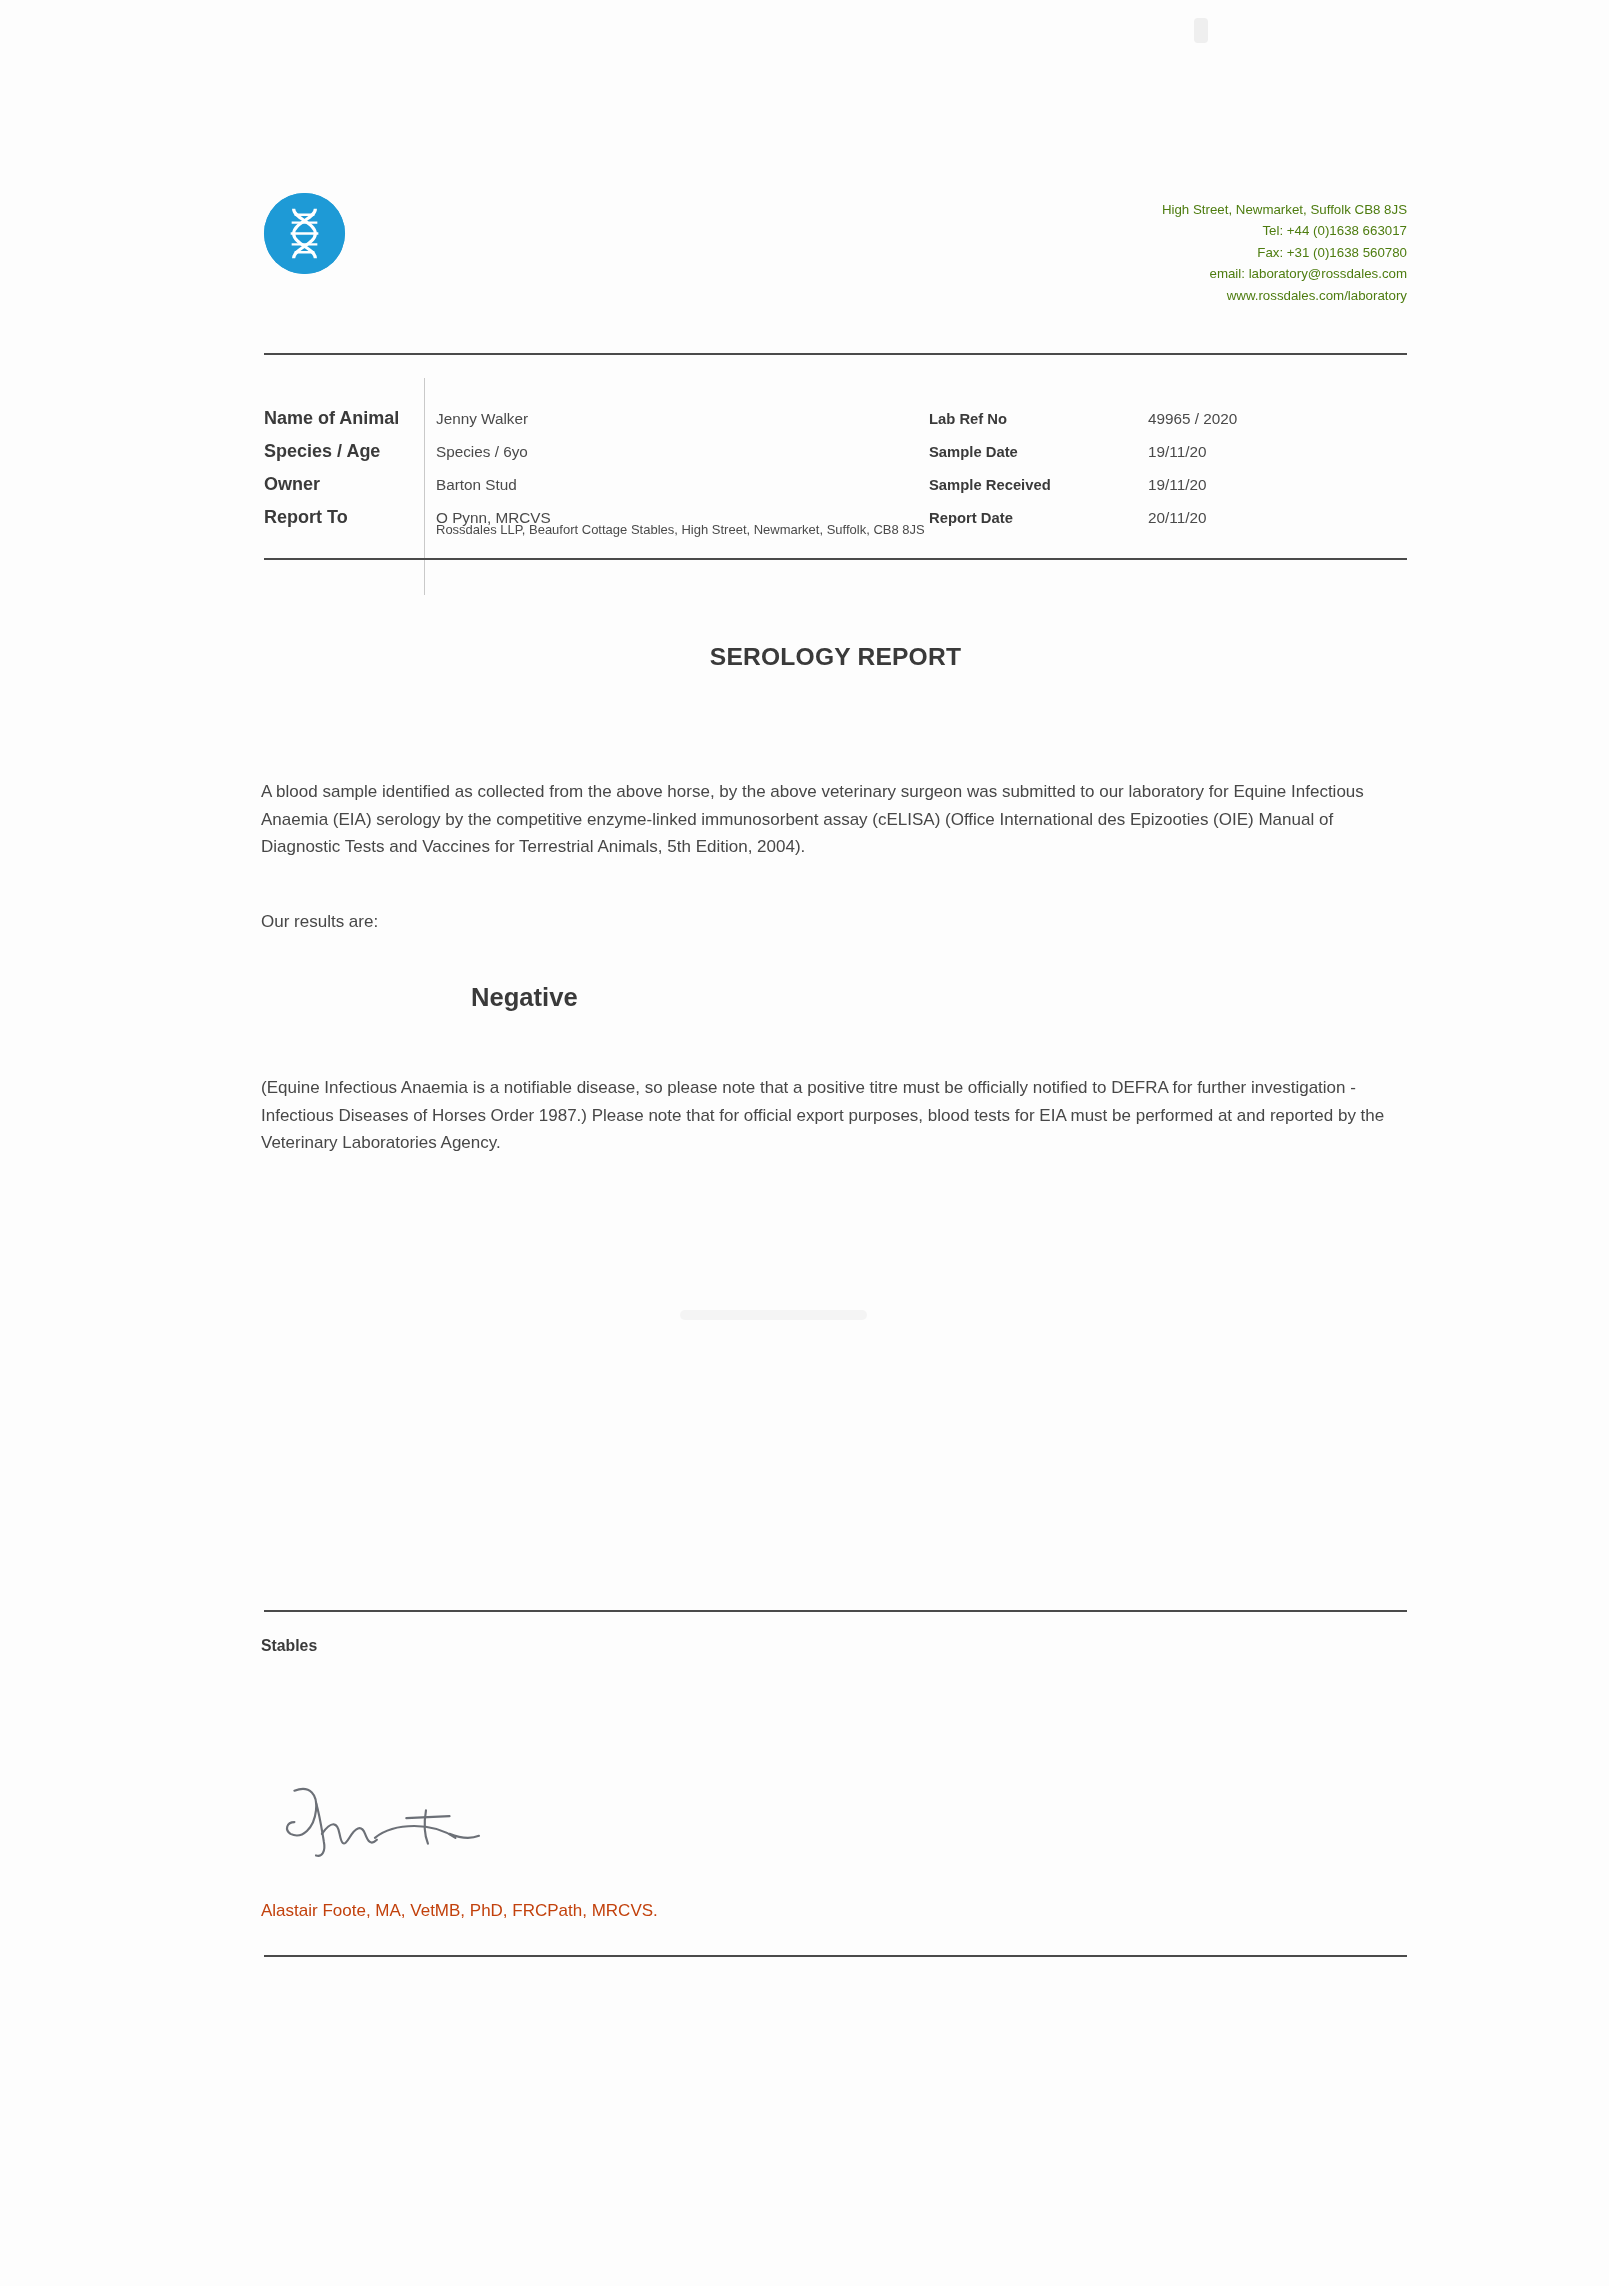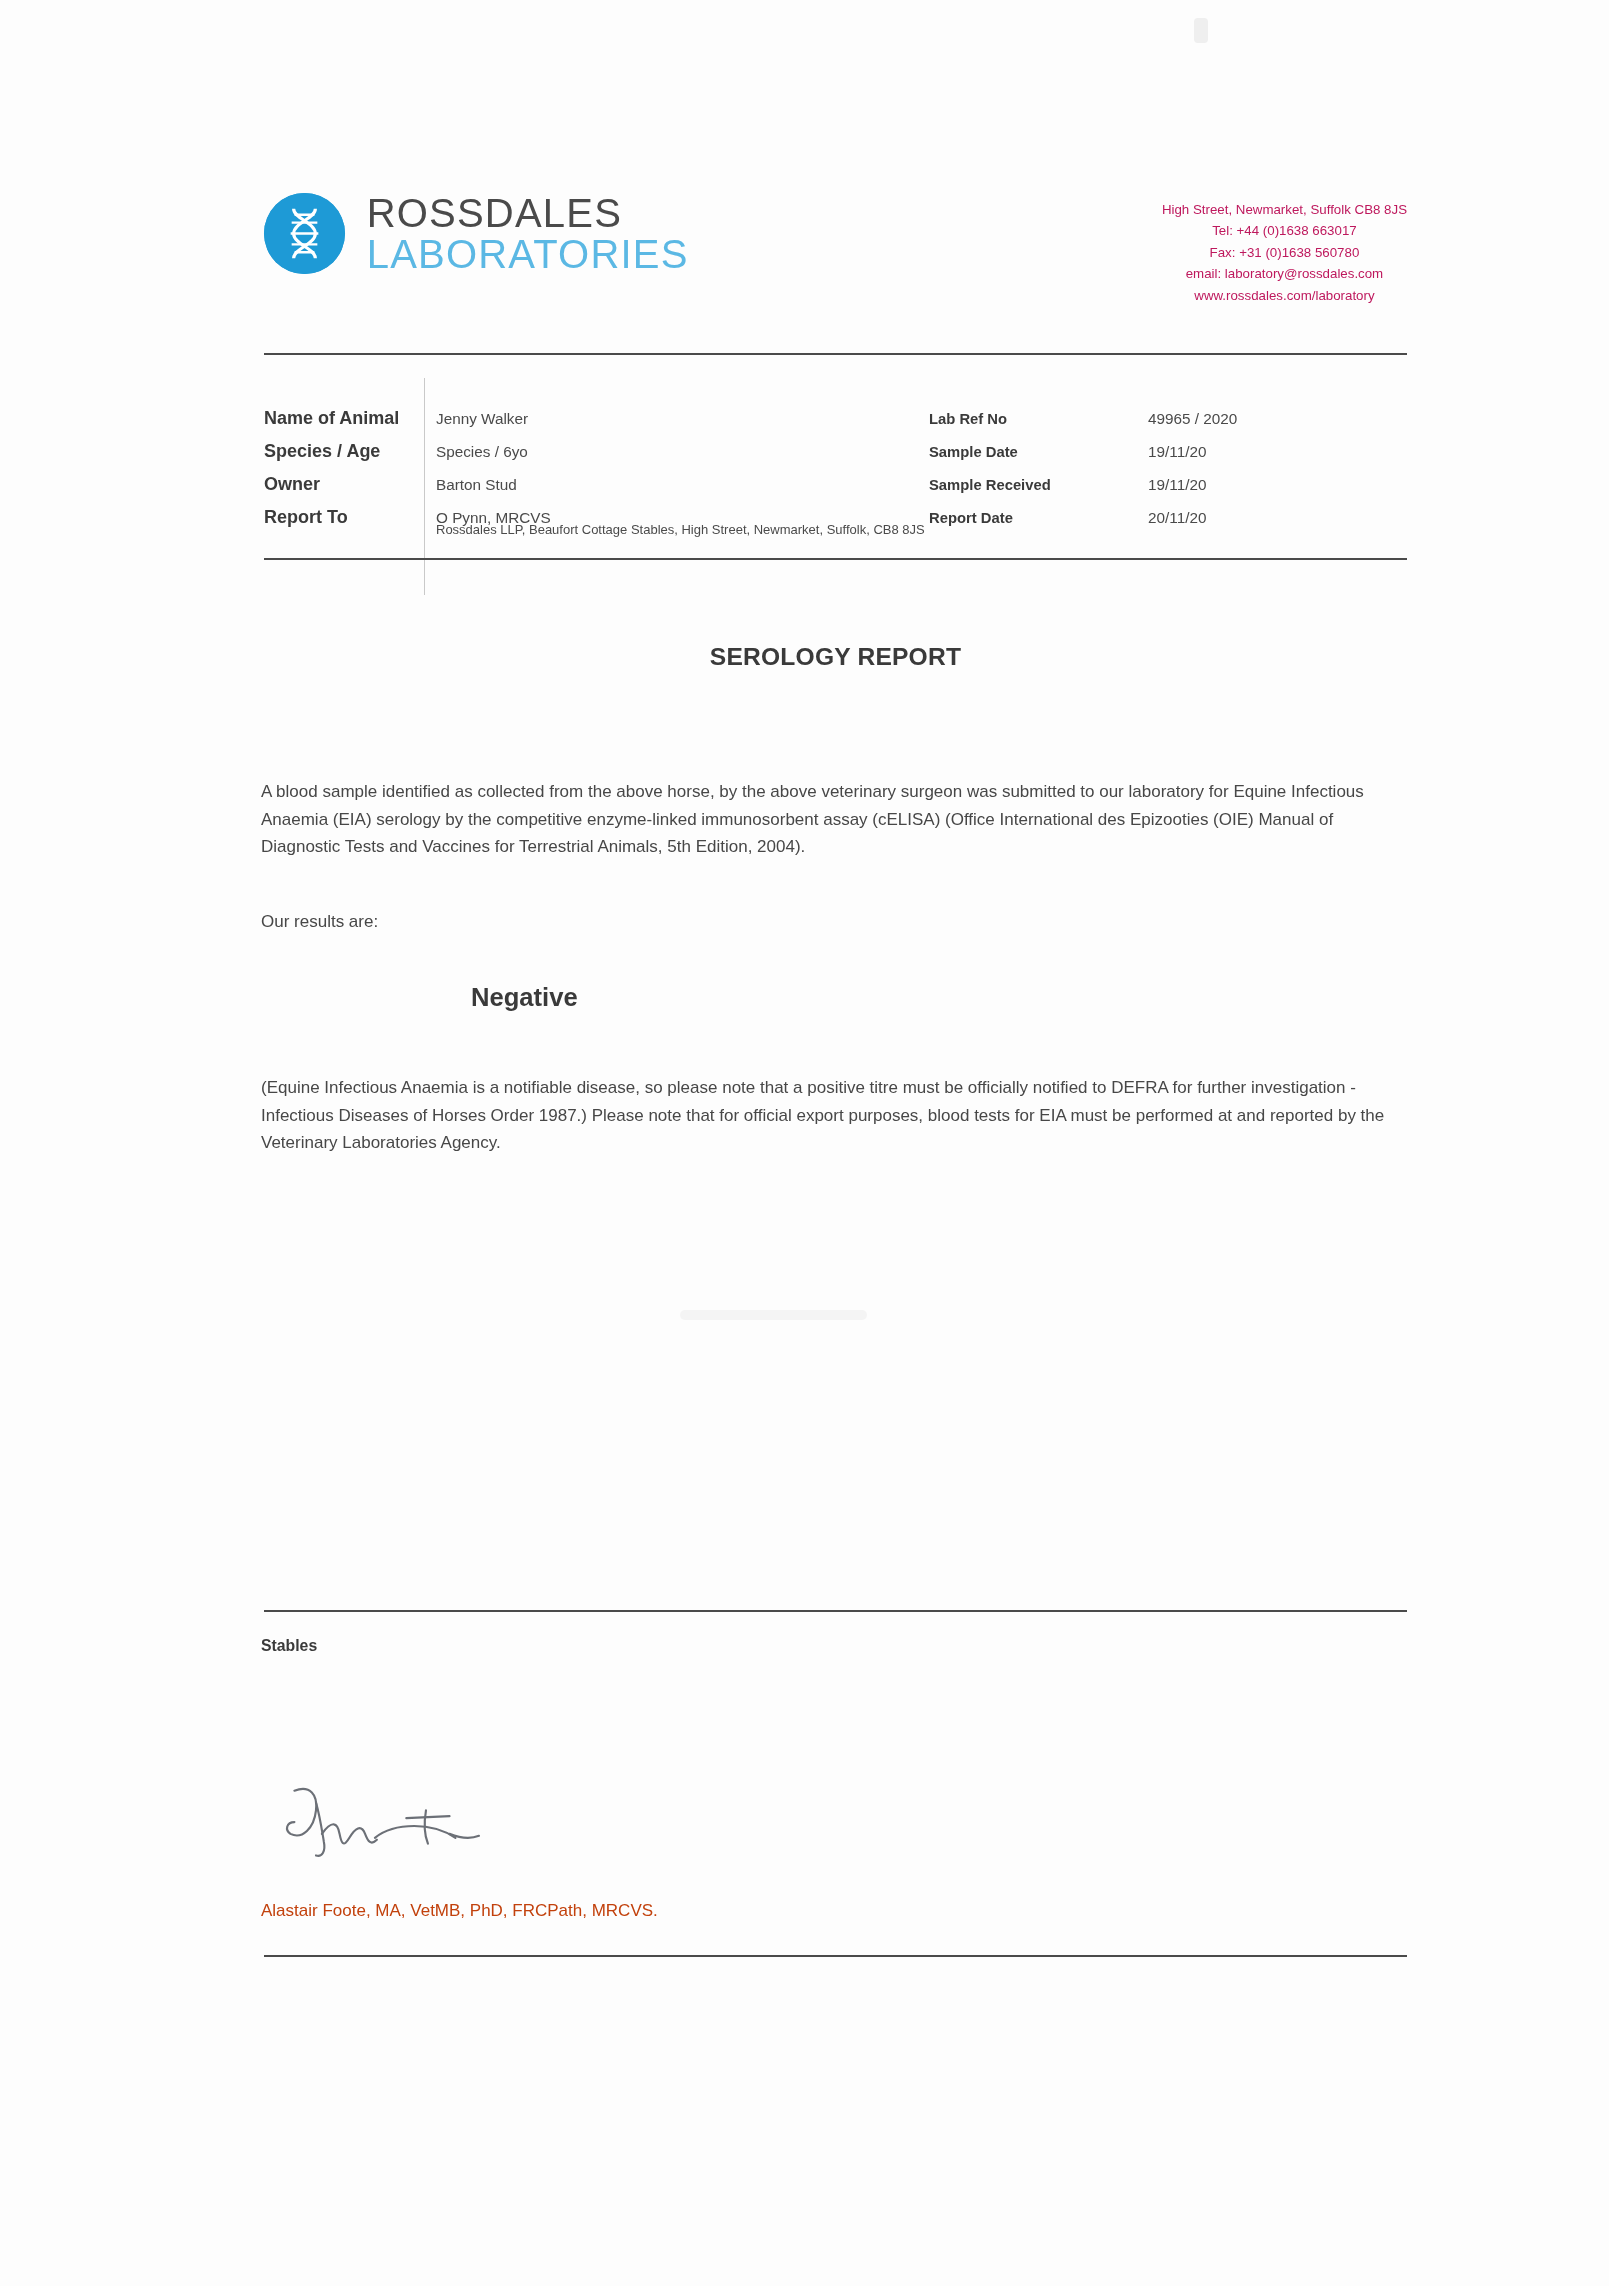--- a/index.html
+++ b/index.html
@@ -62,24 +62,24 @@
   .logo-text .l2 {
     font-size: 40px;
     letter-spacing: 1.2px;
     color: #5bb8e4;
     font-weight: 400;
   }
   .contact {
     position: absolute;
     right: 0;
     top: 5.9px;
-    text-align: center;
+    text-align: right;
     font-size: 13.3px;
     line-height: 1.62;
-    color: #be185d;
+    color: #4d7c0f;
   }
 
   
   .rule {
     position: absolute;
     background: #4a4a4a;
   }
   .rule-top   { left: 264px; top: 353px;  width: 1143px; height: 2px; }
   .rule-mid   { left: 264px; top: 558px;  width: 1143px; height: 2px; }
   .rule-comm  { left: 264px; top: 1610px; width: 1143px; height: 2px; }
@@ -212,24 +212,20 @@
 
   <div class="header">
     <div class="logo-wrap">
       <div class="logo-mark">
         <svg width="81" height="81" viewBox="0 0 82 82" aria-hidden="true">
           <circle cx="41" cy="41" r="41" fill="#1e9ad6"></circle>
           <path d="M30 16 C30 26, 52 30, 52 41 C52 52, 30 56, 30 66" stroke="#ffffff" stroke-width="3.2" fill="none"></path>
           <path d="M52 16 C52 26, 30 30, 30 41 C30 52, 52 56, 52 66" stroke="#ffffff" stroke-width="3.2" fill="none"></path>
           <path d="M31 22 L51 22 M28 30 L54 30 M27 41 L55 41 M28 52 L54 52 M31 60 L51 60" stroke="#ffffff" stroke-width="2.4"></path>
         </svg>
-      </div>
-      <div class="logo-text">
-        <div class="l1">ROSSDALES</div>
-        <div class="l2">LABORATORIES</div>
       </div>
     </div>
     <div class="contact">
       <div>High Street, Newmarket, Suffolk CB8 8JS</div>
       <div>Tel: +44 (0)1638 663017</div>
       <div>Fax: +31 (0)1638 560780</div>
       <div>email: laboratory@rossdales.com</div>
       <div>www.rossdales.com/laboratory</div>
     </div>
   </div>

